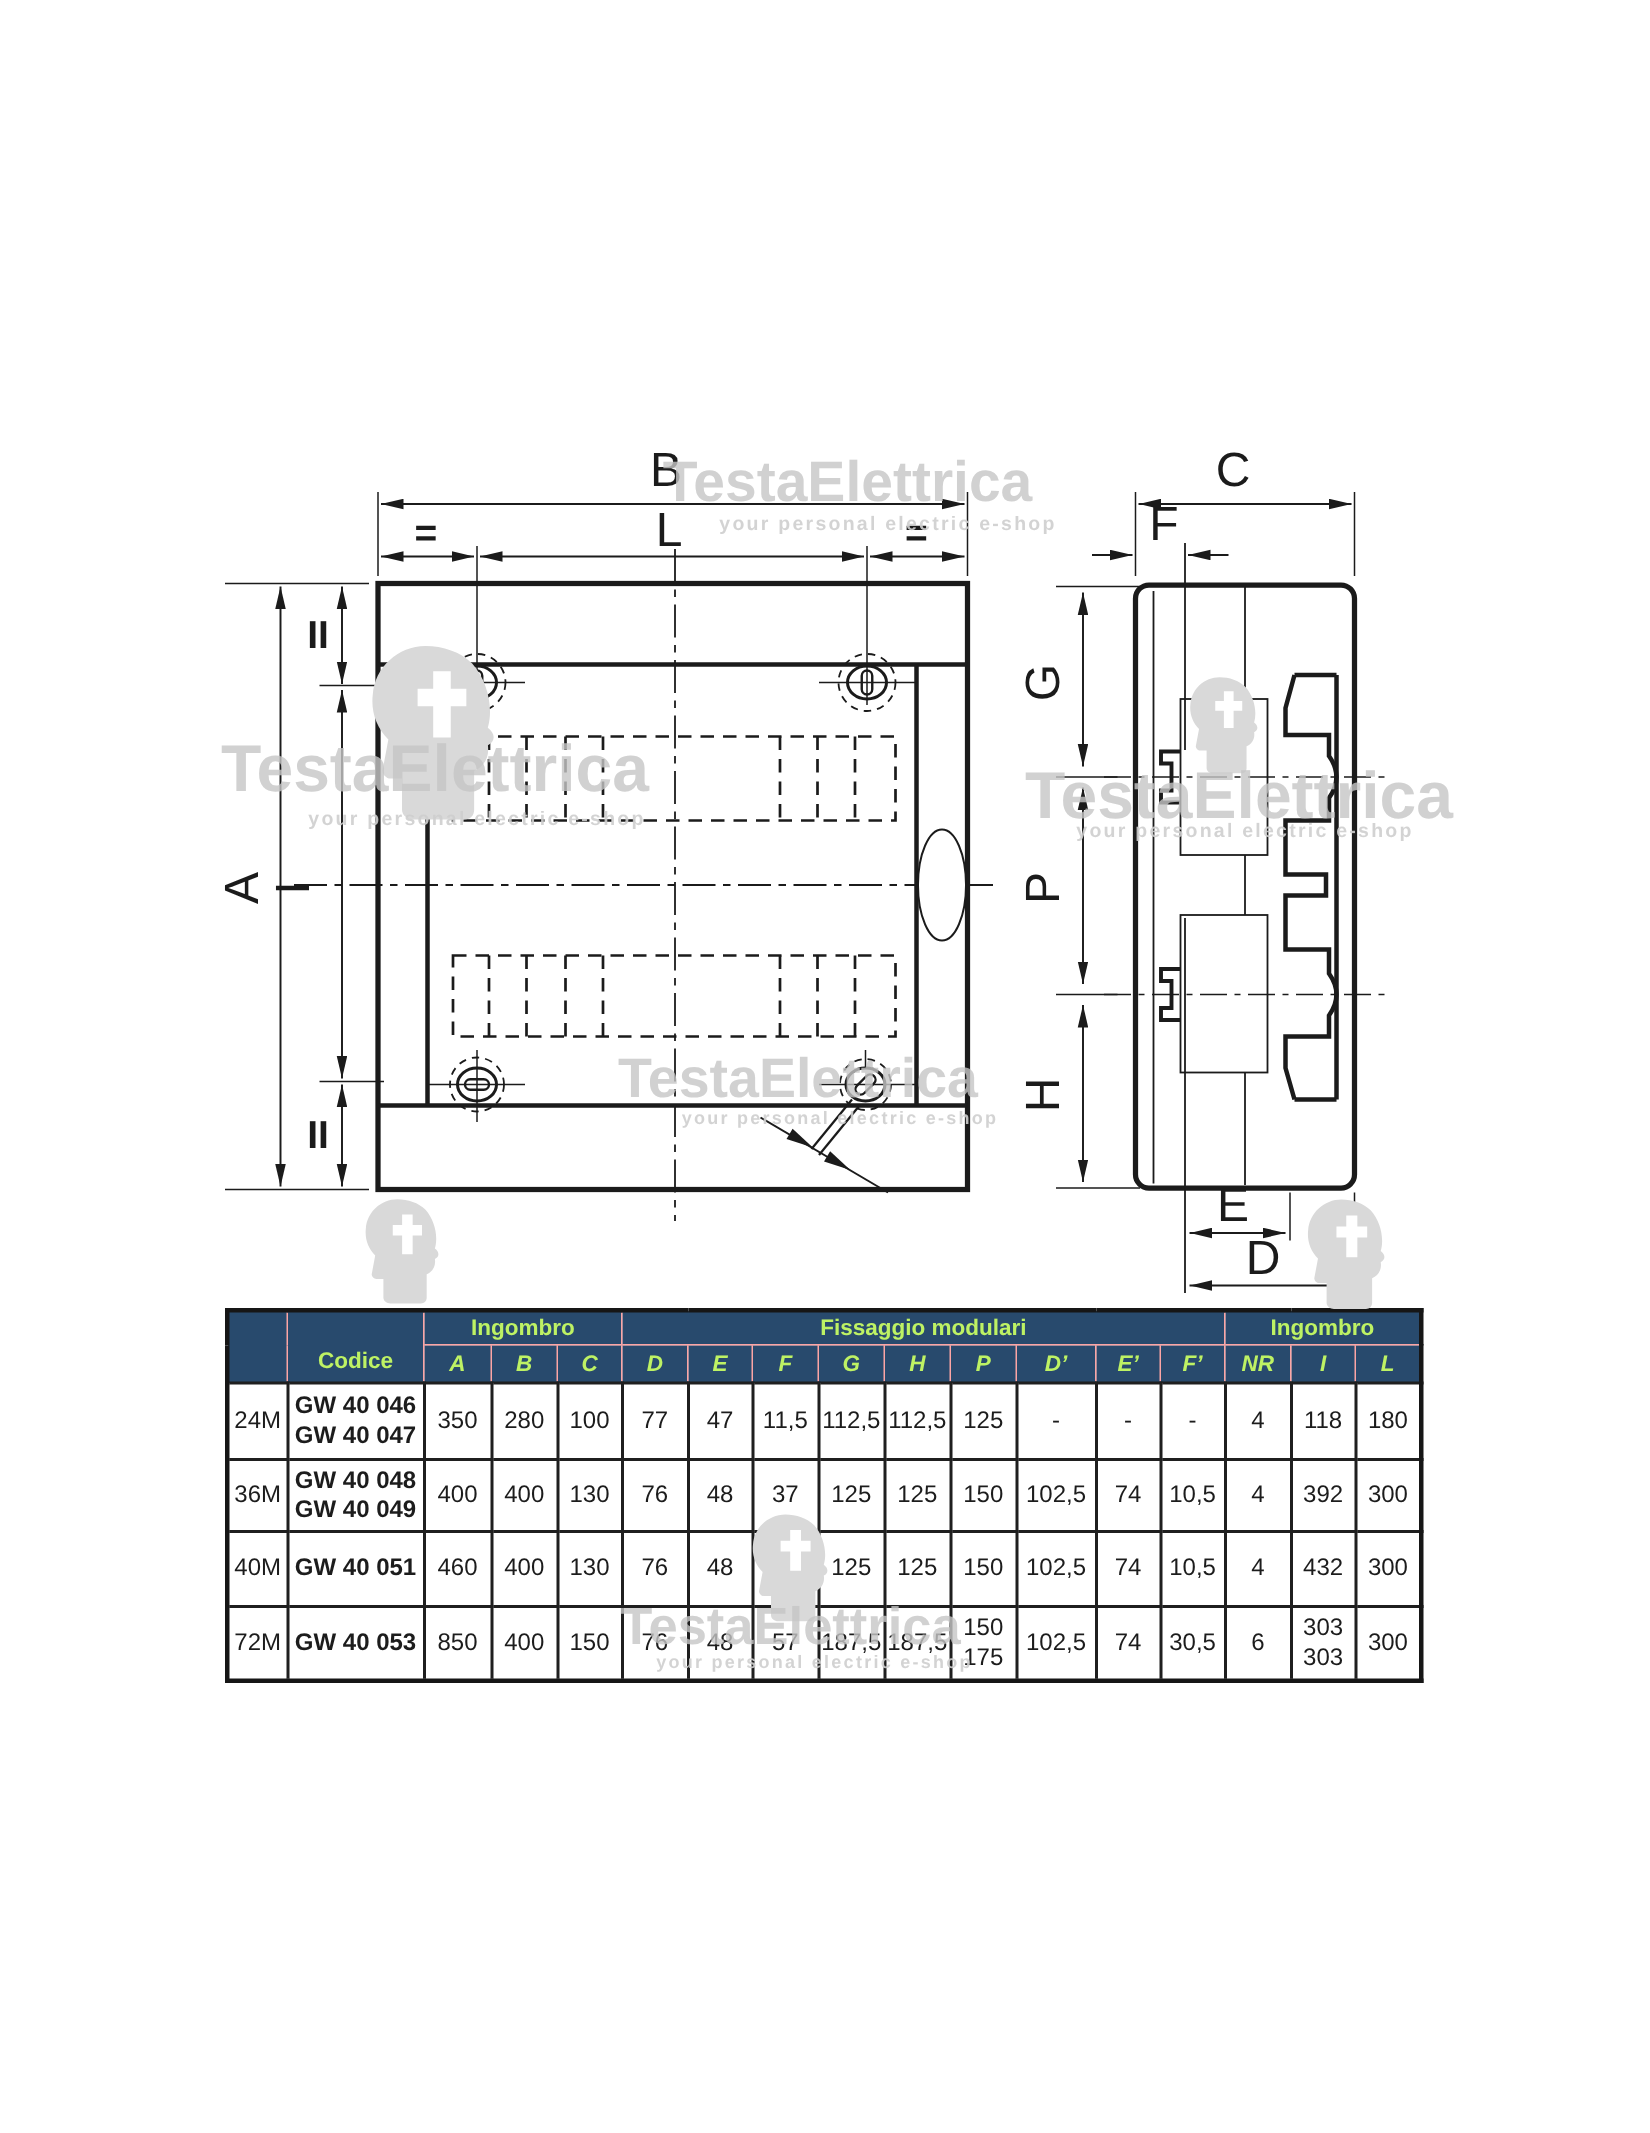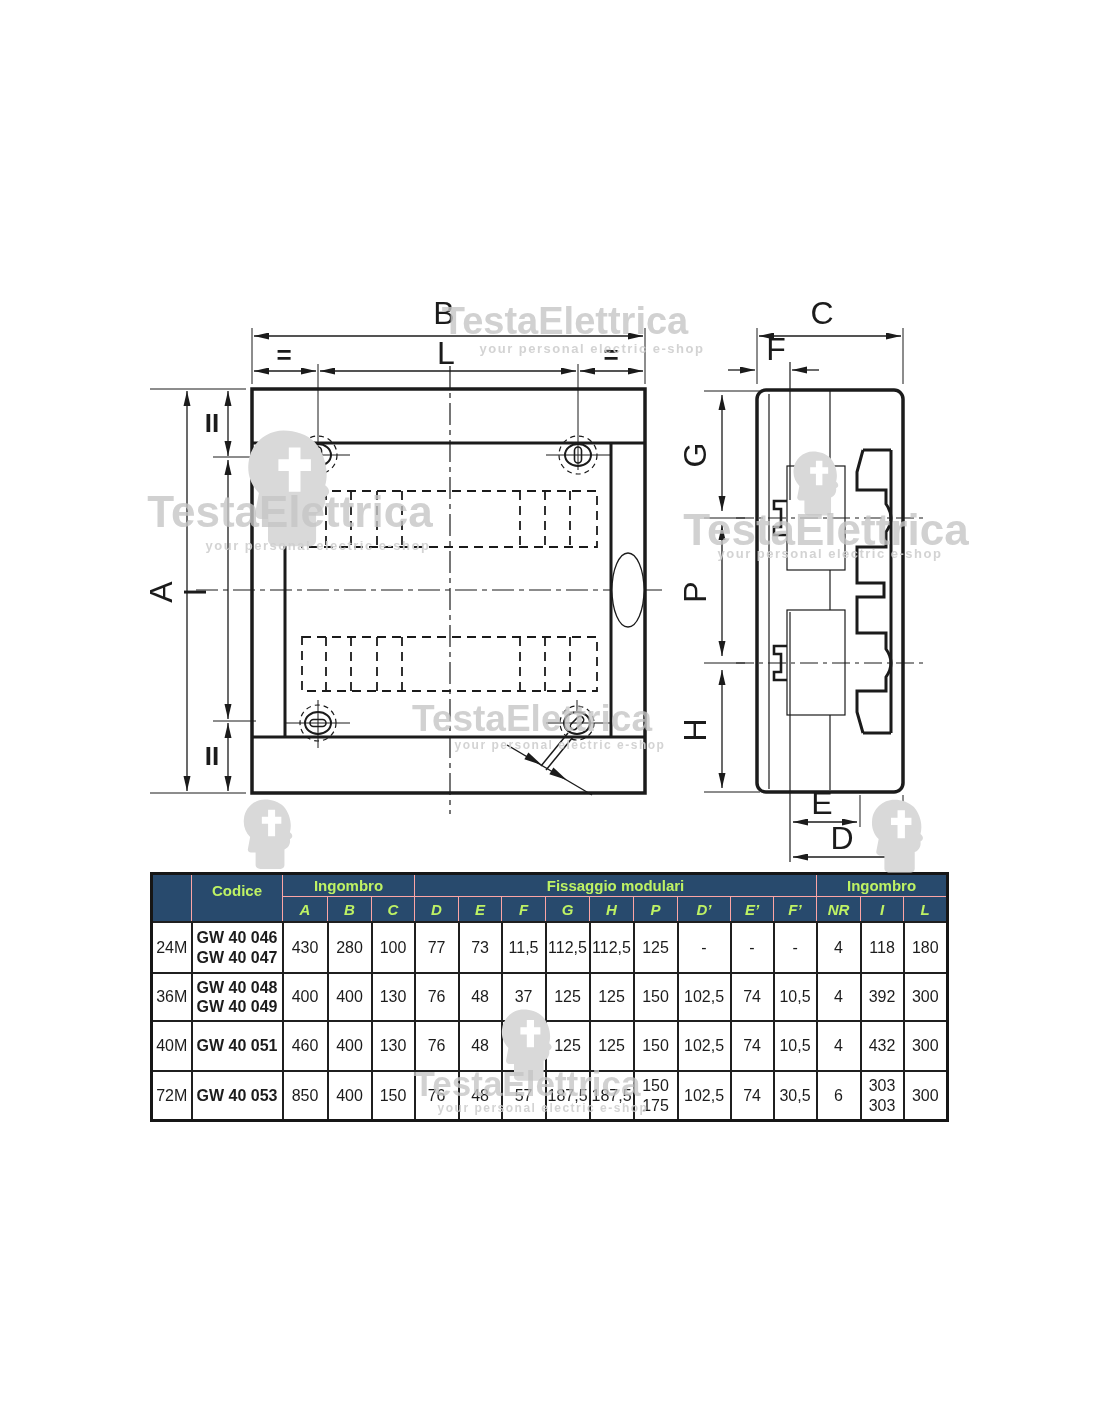--- a/index.html
+++ b/index.html
@@ -10,21 +10,21 @@
   .dimlabel{font-size:32px;}
   .dimlabel-sm{font-size:26px;font-weight:bold;}
   .wm-brand{font-weight:bold;fill:#c6c6c6;opacity:.8;}
   .wm-sub{fill:#cfcfcf;opacity:.9;letter-spacing:1.5px;font-weight:bold;}
   
   #spec-table{position:absolute;left:150px;top:872px;width:796px;border-collapse:collapse;table-layout:fixed;
     font-family:"Liberation Sans",sans-serif;color:#1c1c1c;}
   #spec-table th{background:#284a6d;color:#bef264;border:1px solid #fca5a5;font-size:15px;padding:0;}
   #spec-table .h1 th{height:21px;}
   #spec-table .h2 th{height:24px;font-style:italic;}
-  #spec-table th.c-cod{vertical-align:bottom;padding-bottom:22px;font-style:normal;}
+  #spec-table th.c-cod{vertical-align:bottom;padding-bottom:5px;font-style:normal;}
   #spec-table td{border:2px solid #1f1f1f;text-align:center;font-size:16px;padding:0;background:transparent;}
   #spec-table{border:3px solid #161616;}
   .r0 td{height:49px;} .r1 td{height:46px;} .r2 td{height:48px;} .r3 td{height:47px;}
   td.cod{font-weight:bold;font-size:15.5px;border-radius:18px;}
   .pre{white-space:pre-line;line-height:1.2;}
   td.mod{font-size:15px;}
 </style>
 </head>
 <body>
 
@@ -72,25 +72,25 @@
       <th>E’</th>
       <th>F’</th>
       <th>NR</th>
       <th>I</th>
       <th>L</th>
     </tr>
     <tr class="r0">
       <td class="mod">24M</td>
       <td class="cod pre">GW 40 046
 GW 40 047</td>
-      <td>430</td>
+      <td>350</td>
       <td>280</td>
       <td>100</td>
       <td>77</td>
-      <td>73</td>
+      <td>47</td>
       <td>11,5</td>
       <td>112,5</td>
       <td>112,5</td>
       <td>125</td>
       <td>-</td>
       <td>-</td>
       <td>-</td>
       <td>4</td>
       <td>118</td>
       <td>180</td>

